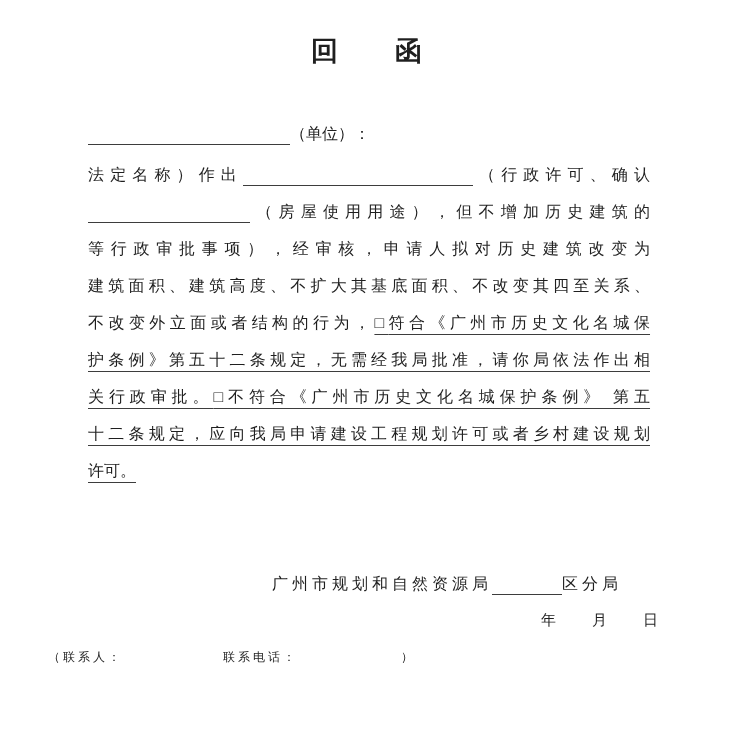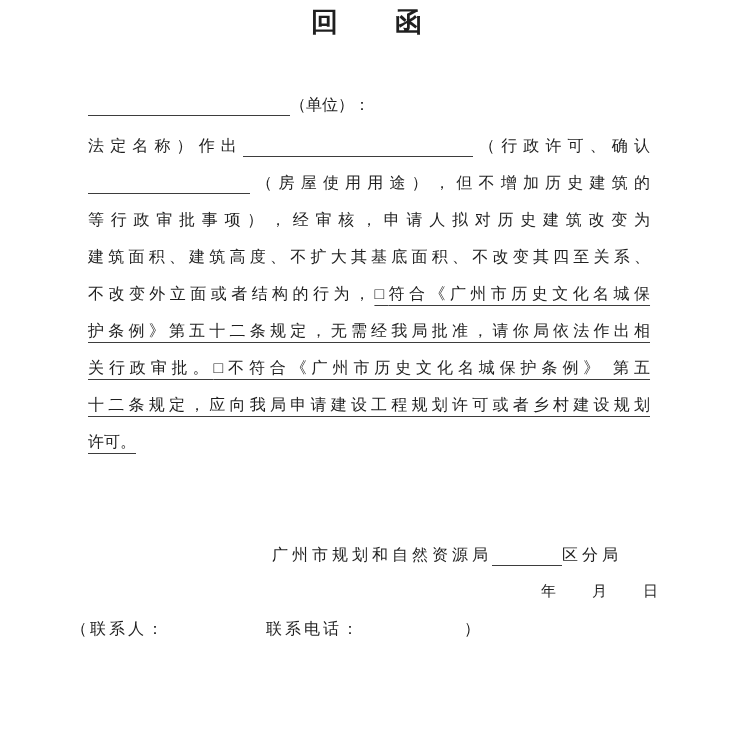--- a/index.html
+++ b/index.html
@@ -17,20 +17,21 @@
   }
   .page { position: relative; width: 734px; height: 733px; }
 
   .title {
     padding-top: 6px;
     text-align: center;
     font-size: 27px;
     font-weight: bold;
     line-height: 32px;
     letter-spacing: 1px;
+    margin-top: 29px;
   }
 
   .salutation {
     margin-top: 48px;
     margin-left: 88px;
     font-size: 16px;
     line-height: 37px;
   }
 
   .bodytext {
@@ -80,23 +81,23 @@
   }
   .dateline {
     font-size: 15px;
     line-height: 37px;
     text-align: right;
     padding-right: 76px;
   }
   .dsp { margin-left: 36px; }
 
   .contact {
-    font-size: 16px;
+    font-size: 12px;
     line-height: 37px;
-    padding-left: 71px;
+    padding-left: 48px;
     letter-spacing: 3px;
   }
   .spacer { display: inline-block; height: 1px; }
   .s1 { width: 100px; }
   .s2 { width: 103px; }
 </style>
 </head>
 <body>
 
 <div class="page">

